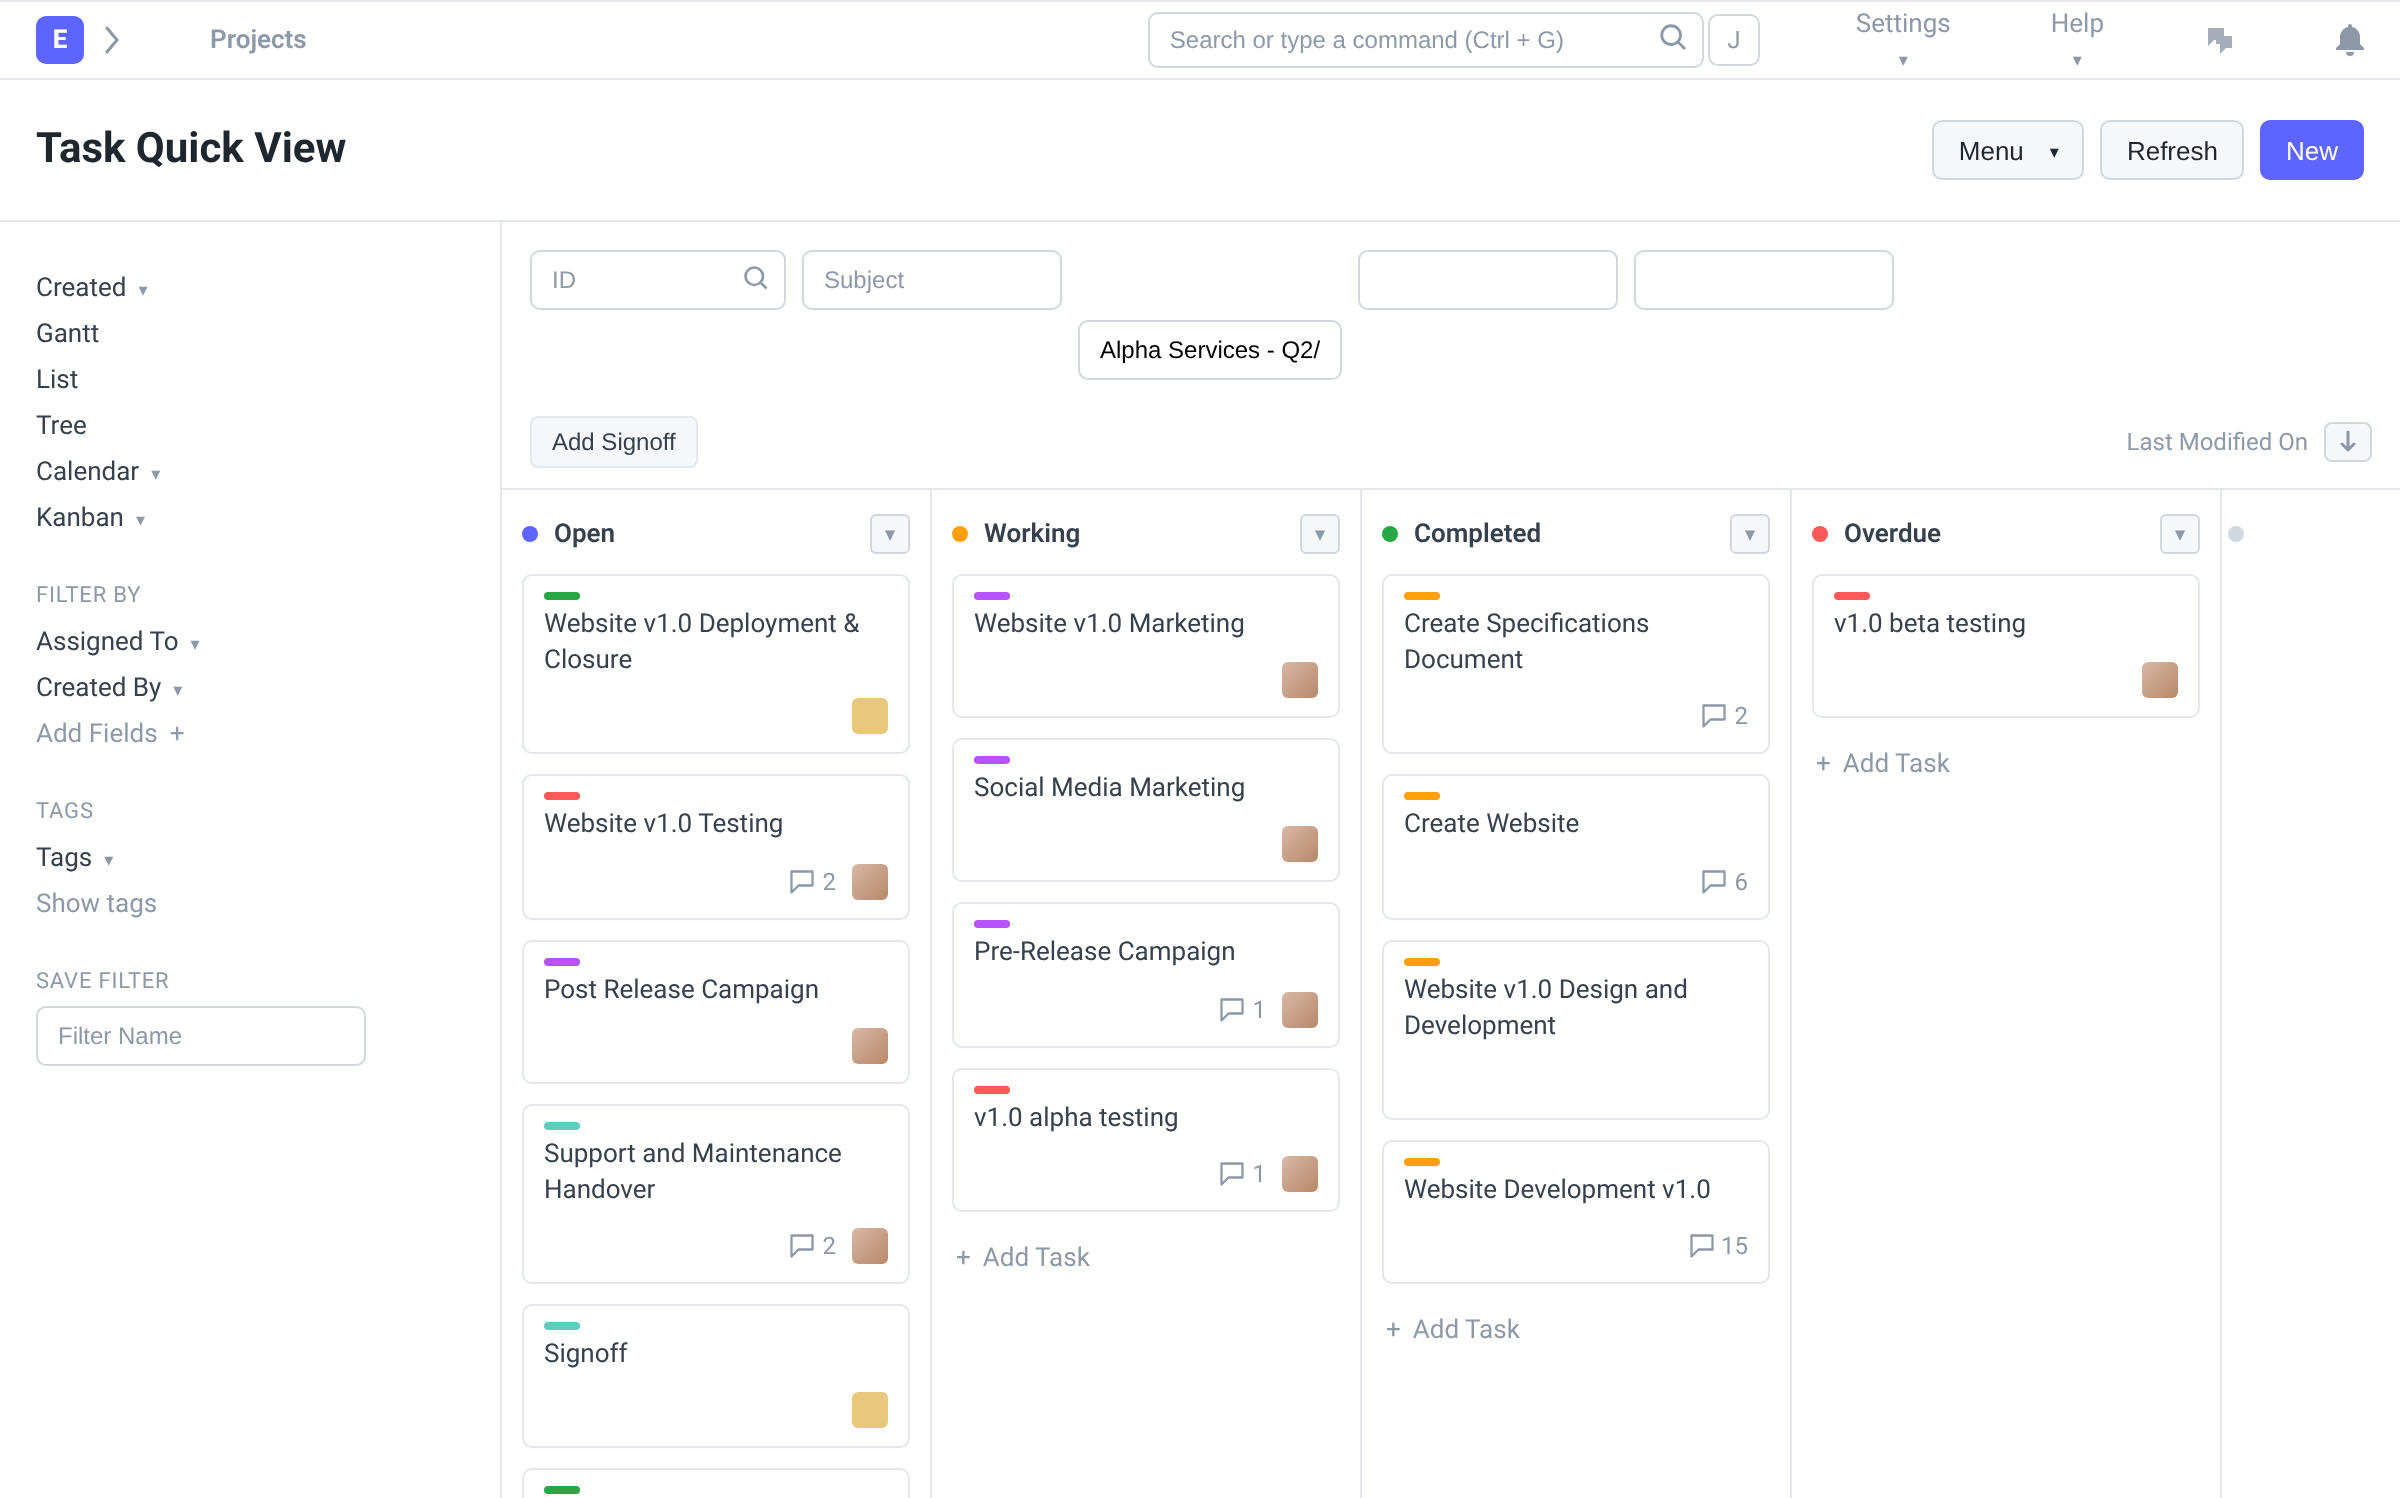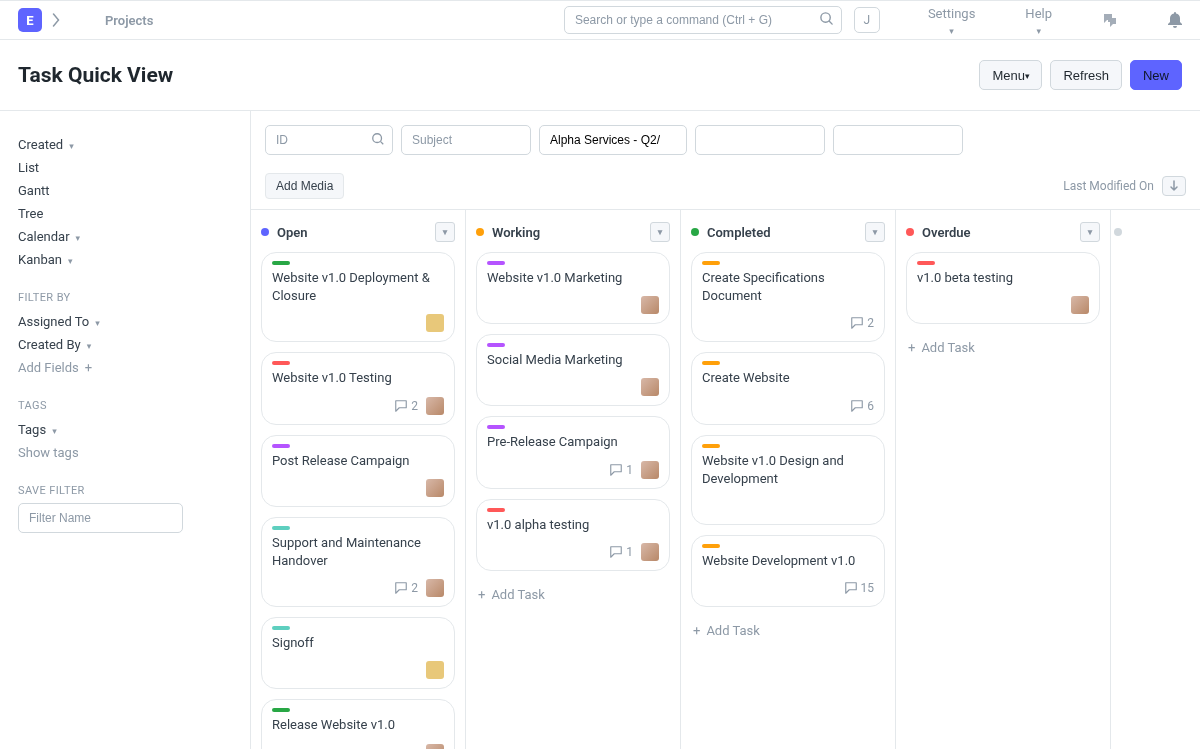--- a/index.html
+++ b/index.html
@@ -18,35 +18,35 @@
   *{box-sizing:border-box;}
   body{margin:0;font-family:-apple-system,BlinkMacSystemFont,"Segoe UI",Roboto,Helvetica,Arial,sans-serif;font-size:13px;color:var(--text);background:#fff;}
   a{text-decoration:none;color:inherit;padding-left:36px;}
 
   
   .topbar{height:40px;border-top:1px solid var(--border-light);border-bottom:1px solid var(--border-light);display:flex;align-items:center;padding:0 18px;background:#fff;}
   .logo{width:24px;height:24px;background:var(--primary);border-radius:5px;display:flex;align-items:center;justify-content:center;color:#fff;font-weight:800;font-size:13px;margin-right:10px;}
   .chevron{color:var(--muted);margin-right:8px;font-size:14px;}
   .crumb{color:var(--muted);font-weight:600;}
   .topbar-spacer{flex:1;}
-  .search-wrap{position:relative;width:278px;margin-right:12px;}
+  .search-wrap{position:relative;width:278px;margin-right:2px;}
   .search-wrap input{width:100%;height:28px;border:1px solid var(--border);border-radius:5px;padding:0 30px 0 10px;font-size:12px;color:var(--text);background:#fff;}
   .search-wrap input::placeholder{color:var(--muted);}
   .search-wrap .icon{position:absolute;right:8px;top:5px;color:var(--muted);}
   .top-user{width:26px;height:26px;border:1px solid var(--border);border-radius:5px;display:flex;align-items:center;justify-content:center;color:var(--muted);font-size:12px;margin-right:12px;}
   .top-link{color:var(--muted);font-size:13px;margin-right:14px;display:flex;align-items:center;gap:4px;flex-direction:column;}
   .caret{font-size:9px;position:relative;top:1px;}
   svg{display:block;}
 
   
   .page-head{display:flex;align-items:center;padding:20px 18px;border-bottom:1px solid var(--border-light);}
   .page-title{font-size:21px;font-weight:700;flex:1;}
-  .btn{height:30px;border:1px solid var(--border);background:#f5f7fa;border-radius:5px;padding:0 12px;font-size:13px;color:var(--text);display:inline-flex;align-items:center;gap:0;cursor:pointer;}
+  .btn{height:30px;border:1px solid var(--border);background:#f5f7fa;border-radius:5px;padding:0 12px;font-size:13px;color:var(--text);display:inline-flex;align-items:center;gap:13px;cursor:pointer;}
   .btn + .btn{margin-left:8px;}
-  .btn.primary{background:var(--primary);border-color:var(--primary);color:#0f172a;}
+  .btn.primary{background:var(--primary);border-color:var(--primary);color:#ffffff;}
 
   
   .body{display:flex;min-height:calc(100vh - 40px - 72px);}
 
   
   .sidebar{width:250px;border-right:0;padding:22px 18px;}
   .side-item{display:flex;align-items:center;gap:6px;color:#36414c;font-size:13px;padding:4px 0;cursor:pointer;}
   .side-item .caret{color:var(--muted);}
   .side-head{color:var(--muted);font-size:11px;letter-spacing:0.4px;margin:20px 0 6px;}
   .side-muted{color:var(--muted);}
@@ -68,21 +68,21 @@
   .sort-icon{border:1px solid var(--border);border-radius:4px;padding:3px 6px;color:var(--muted);background:#f5f7fa;}
 
   
   .kanban{border-top:1px solid var(--border-light);display:flex;overflow-x:auto;padding:0;}
   .col{width:215px;flex:0 0 215px;border-right:1px solid var(--border-light);padding:12px 10px;}
   .col.extra{width:20px;flex:0 0 20px;border-right:none;padding:14px 3px;}
   .col-head{display:flex;align-items:center;gap:8px;font-weight:600;font-size:13px;color:#36414c;margin-bottom:10px;}
   .dot{width:8px;height:8px;border-radius:50%;}
   .col-menu{margin-left:auto;width:20px;height:20px;border:1px solid var(--border);border-radius:3px;background:#f5f7fa;display:flex;align-items:center;justify-content:center;color:var(--muted);cursor:pointer;font-size:9px;}
 
-  .card{border:1px solid var(--border-light);border-radius:15px;padding:8px 10px 8px;margin-bottom:10px;background:#fff;cursor:pointer;}
+  .card{border:1px solid var(--border-light);border-radius:5px;padding:8px 10px 8px;margin-bottom:10px;background:#fff;cursor:pointer;}
   .tag{height:4px;width:18px;border-radius:2px;margin-bottom:4px;}
   .card-title{font-size:13px;color:#36414c;line-height:1.4;}
   .card-foot{display:flex;align-items:center;justify-content:flex-end;gap:8px;margin-top:8px;min-height:20px;}
   .comments{display:flex;align-items:center;gap:3px;color:var(--muted);font-size:12px;}
   .avatar{width:18px;height:18px;border-radius:3px;background:linear-gradient(135deg,#f8d8b8,#e0a878);}
   .avatar.v2{background:linear-gradient(135deg,#d8b8a8,#b88868);}
   .avatar.box{background:#e8c87a;border-radius:3px;}
   .add-task{color:var(--muted);font-size:13px;display:flex;align-items:center;gap:6px;padding:6px 2px;cursor:pointer;}
 
   .extra-dot{width:8px;height:8px;border-radius:50%;background:#d1d8dd;margin-top:4px;}
@@ -145,24 +145,24 @@
 
 <div class="body">
 
   <div class="sidebar">
     <div id="side-views">
         <div class="side-item">
           <span>Created</span>
           <span class="caret">▾</span>
         </div>
         <div class="side-item">
+          <span>Gantt</span>
+        </div>
+        <div class="side-item">
           <span>List</span>
-        </div>
-        <div class="side-item">
-          <span>Gantt</span>
         </div>
         <div class="side-item">
           <span>Tree</span>
         </div>
         <div class="side-item">
           <span>Calendar</span>
           <span class="caret">▾</span>
         </div>
         <div class="side-item">
           <span>Kanban</span>
@@ -202,27 +202,27 @@
       <div class="fctl-wrap">
         <input class="fctl short" style="width: 128px;" placeholder="ID">
         <span class="icon">
           <svg width="14" height="14" viewBox="0 0 16 16">
               <circle cx="7" cy="7" r="5" stroke="currentColor" stroke-width="1.5" fill="none"></circle>
               <path d="M11 11l3 3" stroke="currentColor" stroke-width="1.5"></path>
             </svg>
         </span>
       </div>
       <input class="fctl" style="width: 128px;" placeholder="Subject">
-      <input class="fctl" style="width: 148px;" value="Alpha Services - Q2/">
+      <input class="fctl" style="width: 132px; margin-top: 35px;" value="Alpha Services - Q2/">
       <input class="fctl" style="width: 128px;">
       <input class="fctl" style="width: 128px;">
     </div>
 
     <div class="filterbar2">
-      <button class="add-filter">Add Media</button>
+      <button class="add-filter">Add Signoff</button>
       <div class="sortbar">
         <span>Last Modified On</span>
         <span class="sort-icon">
           <svg width="10" height="12" viewBox="0 0 10 12">
               <path d="M5 1v9M2 7l3 3 3-3" stroke="currentColor" stroke-width="1.5" fill="none" stroke-linecap="round" stroke-linejoin="round"></path>
             </svg>
         </span>
       </div>
     </div>
 

